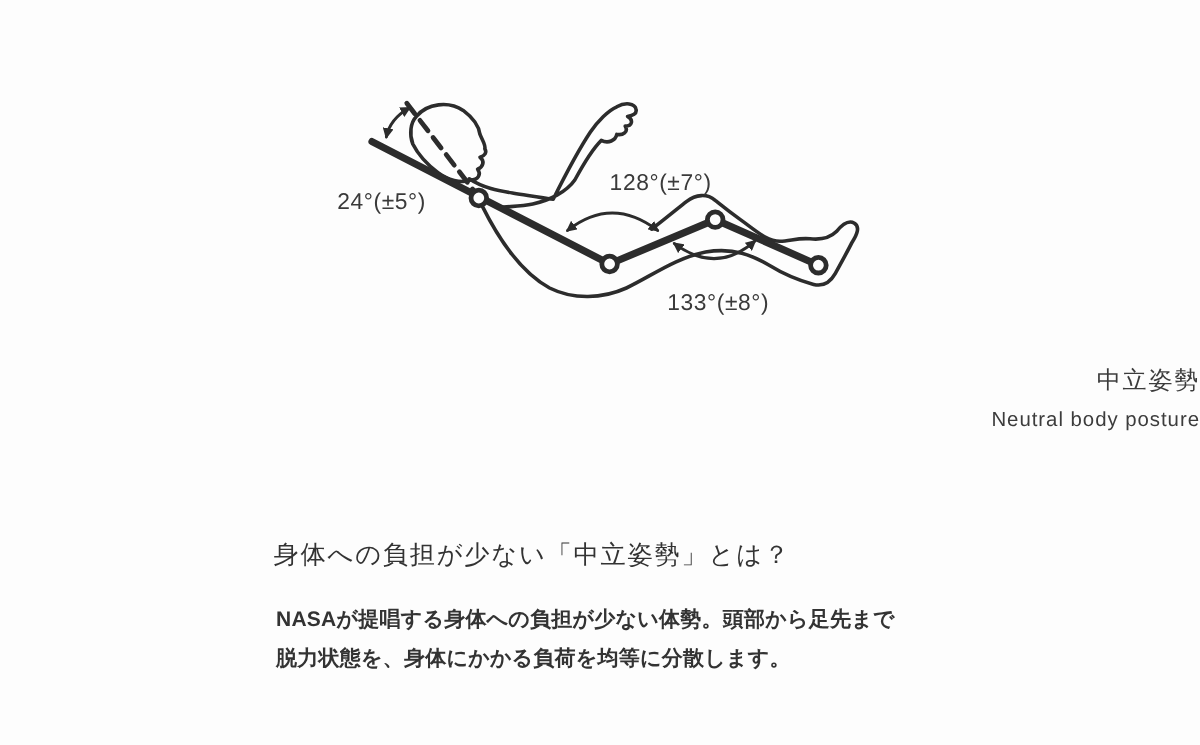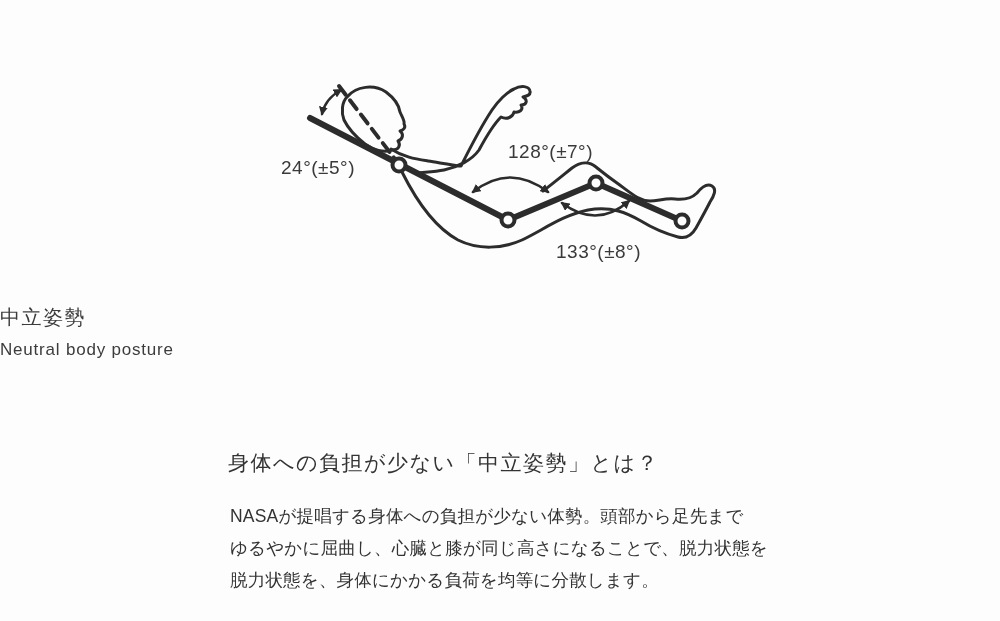--- a/index.html
+++ b/index.html
@@ -24,21 +24,21 @@
     font-family: "Liberation Sans", sans-serif;
     font-size: 19px;
     letter-spacing: 0.5px;
     fill: #3a3a3a;
   }
 
   .caption-block {
     position: absolute;
     left: 0; top: 304px;
     width: 1000px;
-    text-align: left;
+    text-align: right;
   }
   .caption-ja {
     font-size: 20px;
     letter-spacing: 1.5px;
     color: #3c3c3c;
     line-height: 26px;
   }
   .caption-en {
     margin-top: 9px;
     font-size: 17px;
@@ -62,21 +62,21 @@
     line-height: 28px;
     white-space: nowrap;
   }
   .section-body {
     margin: 23px 0 0 2px;
     font-size: 17.5px;
     line-height: 32px;
     letter-spacing: 0.2px;
     color: #333333;
   }
-  .body-line { white-space: nowrap; }
+  .body-line { white-space: nowrap; font-weight: bold; }
 </style>
 </head>
 <body>
 
 <div class="page">
 
   <svg class="figure-svg" viewBox="0 0 1000 300">
     <defs>
       <marker id="ah" viewBox="0 0 10 10" refX="8" refY="5" markerWidth="9" markerHeight="9" markerUnits="userSpaceOnUse" orient="auto-start-reverse">
         <path d="M0,0 L10,5 L0,10 Z" fill="#2c2c2c"></path>
@@ -132,18 +132,17 @@
 
   <div class="caption-block">
     <div class="caption-ja">中立姿勢</div>
     <div class="caption-en">Neutral body posture</div>
   </div>
 
   <div class="text-column">
     <h2 class="section-heading">身体への負担が少ない「中立姿勢」とは？</h2>
     <div class="section-body">
       <div class="body-line">NASAが提唱する身体への負担が少ない体勢。頭部から足先まで</div>
-      <div class="body-line">ゆるやかに屈曲し、心臓と膝が同じ高さになることで、脱力状態を</div>
       <div class="body-line">脱力状態を、身体にかかる負荷を均等に分散します。</div>
     </div>
   </div>
 
 </div>
 
 </body></html>

